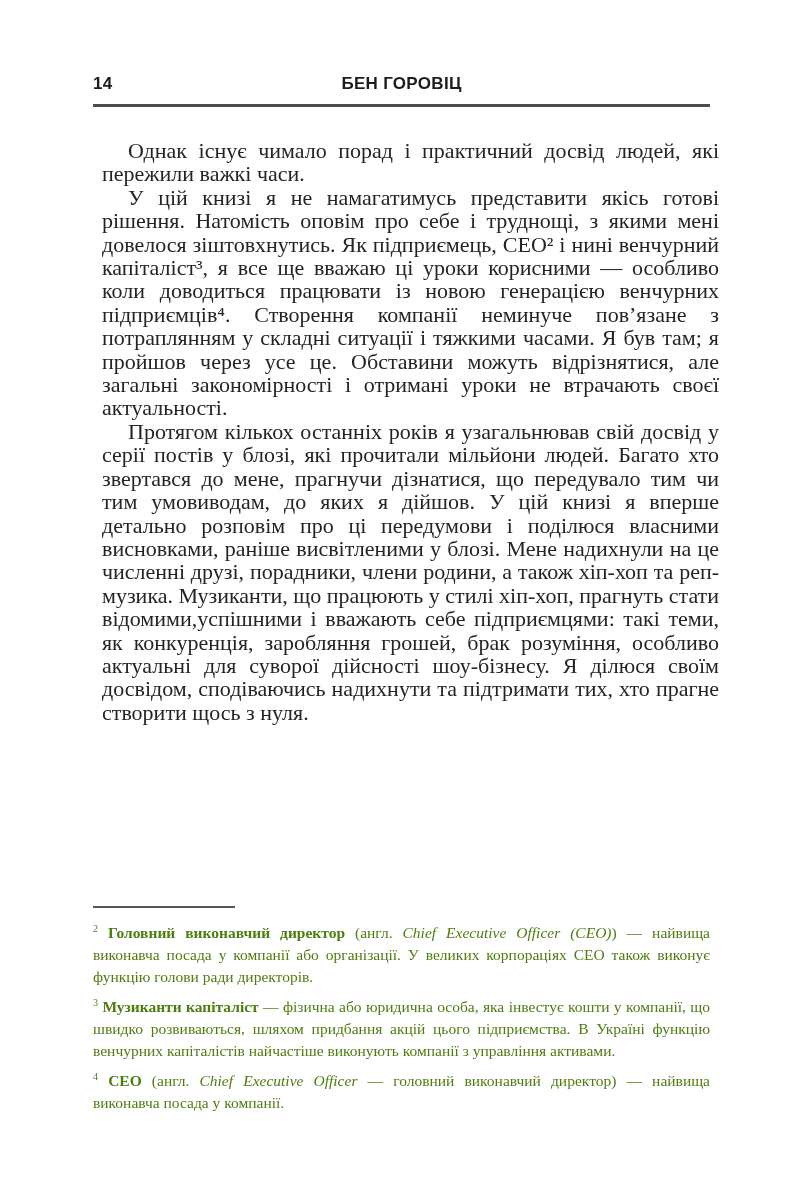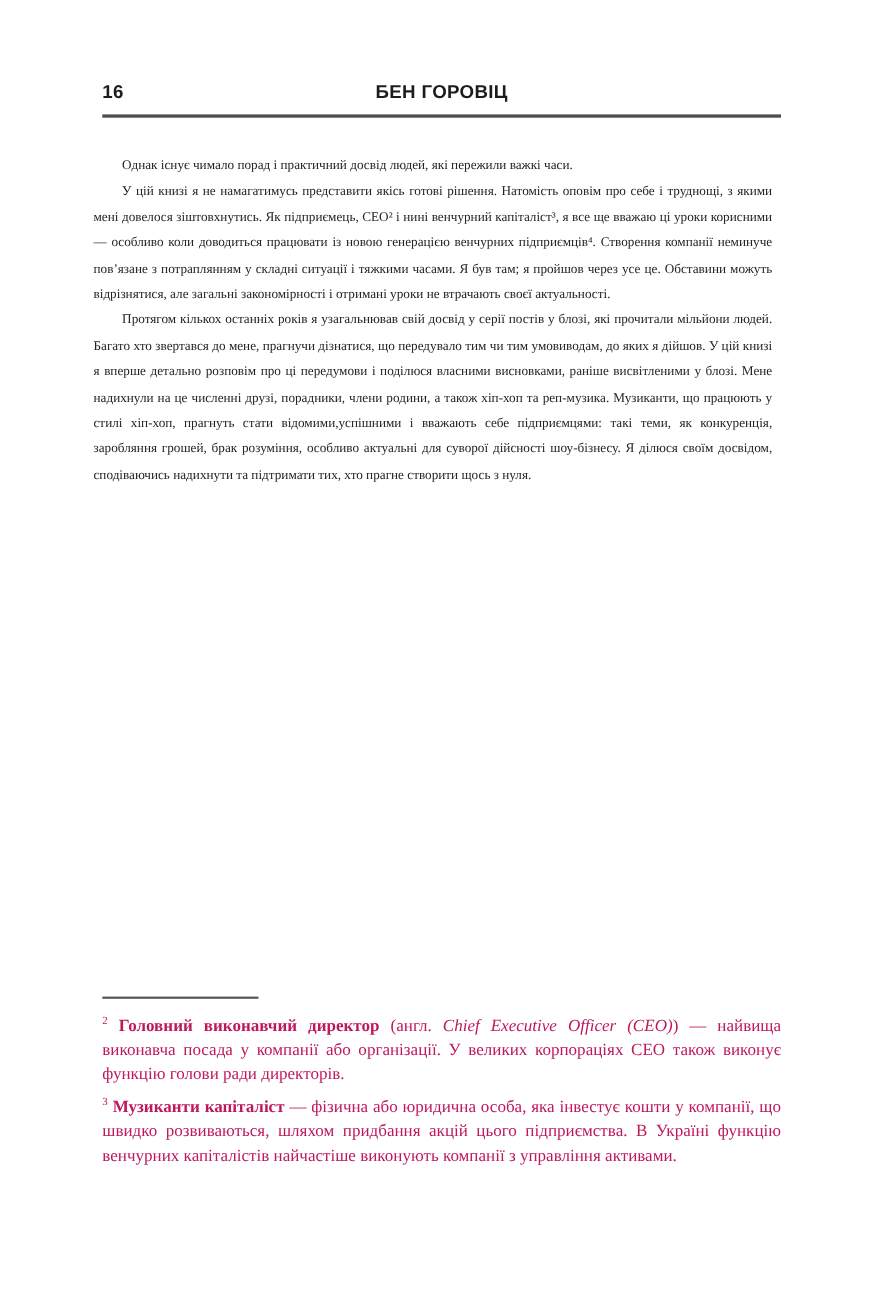--- a/index.html
+++ b/index.html
@@ -33,23 +33,23 @@
   }
   .running-head .pagenum {
     position: absolute;
     left: 0;
     top: 0;
   }
   
   .body-text {
     position: absolute;
     top: 139px;
-    left: 85px;
+    left: 102px;
     width: 617px;
-    font-size: 12px;
+    font-size: 22px;
     line-height: 23.4px;
     text-align: justify;
     color: #242424;
   }
   .body-text p {
     margin: 0;
     text-indent: 26px;
   }
   
   .footnotes {
@@ -62,48 +62,49 @@
     width: 142px;
     height: 0;
     border-top: 2px solid #565656;
     margin-bottom: 14px;
   }
   .fn-list p.footnote {
     margin: 0 0 8px 0;
     font-size: 15.5px;
     line-height: 22px;
     text-align: justify;
-    color: #be185d;
+    color: #4d7c0f;
   }
   .fn-list p.footnote sup {
     font-size: 10px;
     line-height: 0;
   }
   .fn-list b { font-weight: bold; }
   .fn-list i { font-style: italic; }
 </style>
 </head>
 <body>
 
 <div class="page">
 
   <header class="running-head">
-    <span class="pagenum">16</span>
+    <span class="pagenum">14</span>
     <span class="title">БЕН ГОРОВІЦ</span>
   </header>
 
   <main class="body-text">
 
   <p>Однак існує чимало порад і практичний досвід людей, які пережили важкі часи.</p>
       <p>У цій книзі я не намагатимусь представити якісь готові рішення. Натомість оповім про себе і труднощі, з якими мені довелося зіштовхнутись. Як підприємець, CEO² і нині венчурний капіталіст³, я все ще вважаю ці уроки корисними — особливо коли доводиться працювати із новою генерацією венчурних підприємців⁴. Створення компанії неминуче пов’язане з потраплянням у складні ситуації і тяжкими часами. Я був там; я пройшов через усе це. Обставини можуть відрізнятися, але загальні закономірності і отримані уроки не втрачають своєї актуальності.</p>
       <p>Протягом кількох останніх років я узагальнював свій досвід у серії постів у блозі, які прочитали мільйони людей. Багато хто звертався до мене, прагнучи дізнатися, що передувало тим чи тим умовиводам, до яких я дійшов. У цій книзі я вперше детально розповім про ці передумови і поділюся власними висновками, раніше висвітленими у блозі. Мене надихнули на це численні друзі, порадники, члени родини, а також хіп-хоп та реп-музика. Музиканти, що працюють у стилі хіп-хоп, прагнуть стати відомими,успішними і вважають себе підприємцями: такі теми, як конкуренція, заробляння грошей, брак розуміння, особливо актуальні для суворої дійсності шоу-бізнесу. Я ділюся своїм досвідом, сподіваючись надихнути та підтримати тих, хто прагне створити щось з нуля.</p>
     </main>
 
   <footer class="footnotes">
     <div class="fn-rule"></div>
     <div class="fn-list">
 
     <p class="footnote"><sup>2</sup> <b>Головний виконавчий директор</b><span> (англ. </span><i>Chief Executive Officer (CEO)</i><span>) — найвища виконавча посада у компанії або організації. У великих корпораціях CEO також виконує функцію голови ради директорів.</span></p>
         <p class="footnote"><sup>3</sup> <b>Музиканти капіталіст</b><span> — фізична або юридична особа, яка інвестує кошти у компанії, що швидко розвиваються, шляхом придбання акцій цього підприємства. В Україні функцію венчурних капіталістів найчастіше виконують компанії з управління активами.</span></p>
+        <p class="footnote"><sup>4</sup> <b>CEO</b><span> (англ. </span><i>Chief Executive Officer</i><span> — головний виконавчий директор) — найвища виконавча посада у компанії.</span></p>
       </div>
   </footer>
 
 </div>
 
 </body></html>

